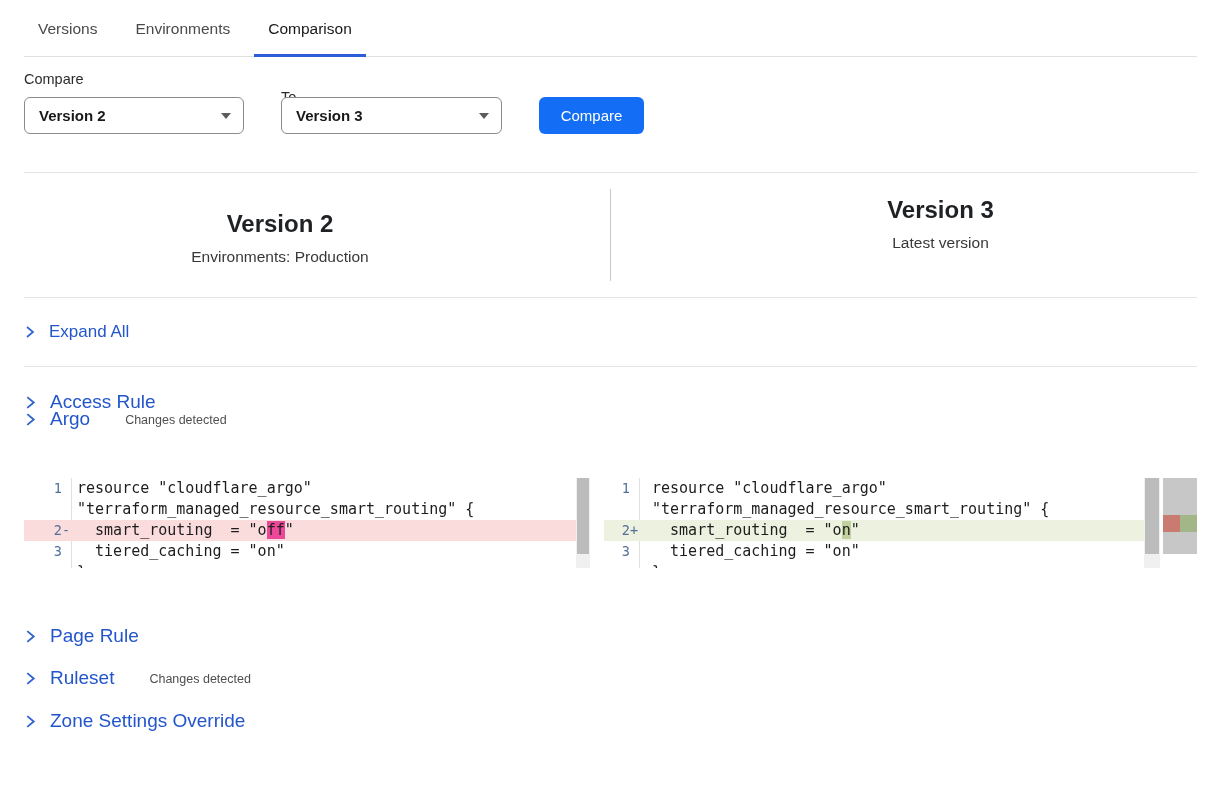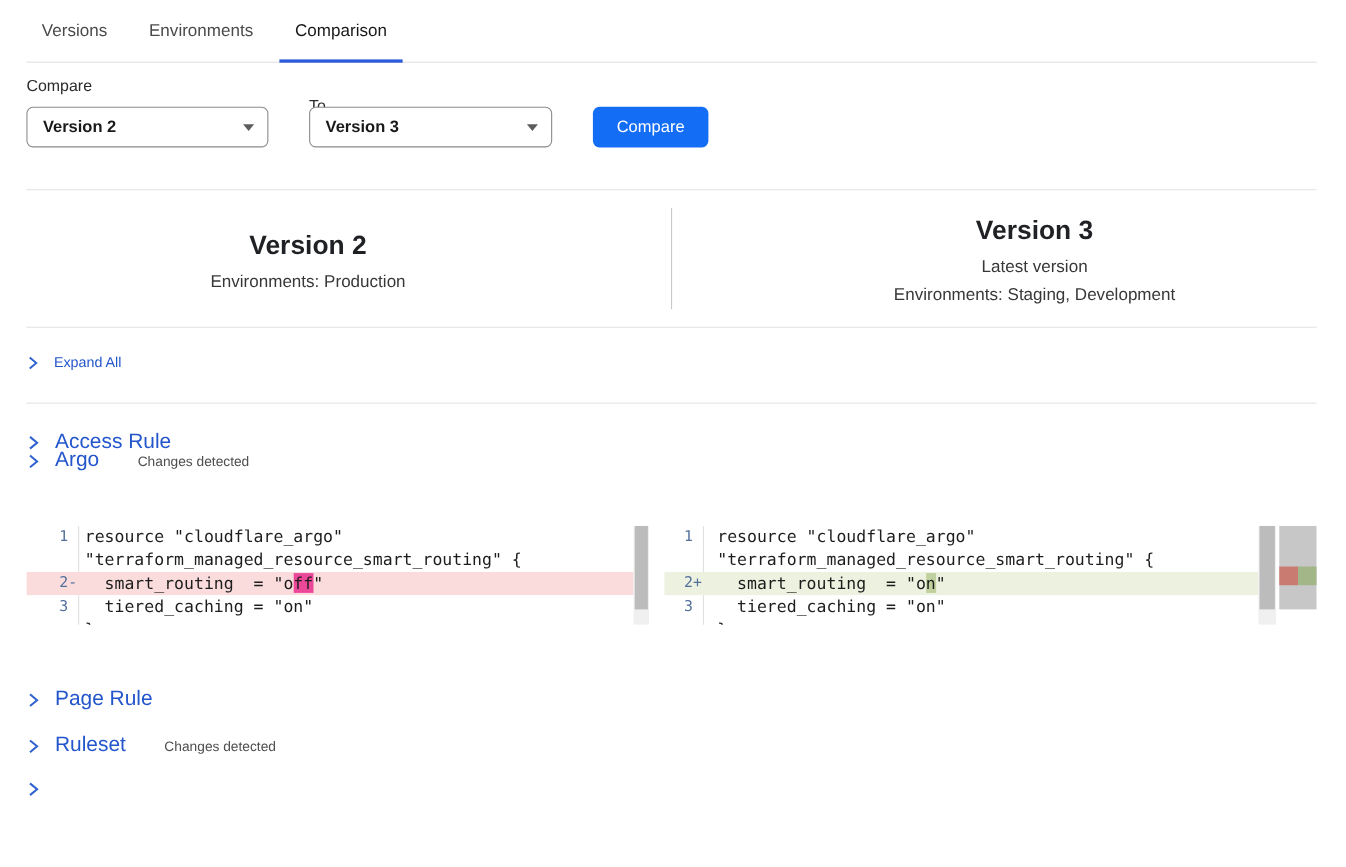--- a/index.html
+++ b/index.html
@@ -35,21 +35,21 @@
   .vh-col { position:absolute; text-align:center; }
   .vh-left { left:0; top:36px; width:512px; }
   .vh-right { right:0; top:22px; width:513px; }
   .vh-title { font-size:24px; font-weight:700; color:#1f2124; line-height:30px; margin-bottom:5px; }
   .vh-sub { font-size:15.5px; color:#383838; line-height:26px; }
   .vh-rule { position:absolute; left:586px; top:16px; width:1px; height:92px; background:#c9c9c9; }
 
   
   .row-link { position:absolute; left:24px; display:flex; align-items:center; gap:13px; color:#2355cb; cursor:pointer; }
   .row-link .chev { display:flex; align-items:center; color:#2f62cf; }
-  #expand-all { top:322px; font-size:13px; }
+  #expand-all { top:322px; font-size:17px; }
   .section { font-size:19px; }
   #sec-access { top:391px; }
   #sec-argo { top:408px;text-align:center; }
   #sec-managed { top:583px; }
   #sec-pagerule { top:625px; }
   #sec-ruleset { top:667px; }
   #sec-zone { top:710px; }
   .badge { font-size:12.5px; color:#4f4f4f; margin-left:22px; position:relative; top:1px; }
 
   
@@ -103,21 +103,20 @@
 
   <div class="vheaders">
     <div class="vh-col vh-left">
       <div class="vh-title">Version 2</div>
       <div class="vh-sub">Environments: Production</div>
     </div>
     <div class="vh-rule"></div>
     <div class="vh-col vh-right">
       <div class="vh-title">Version 3</div>
       <div class="vh-sub">Latest version</div>
-      <div class="vh-sub">Environments: Staging, Development</div>
     </div>
   </div>
 
   <div class="hr" id="hr2"></div>
 
   <div class="row-link" id="expand-all">
     <span class="chev">
       <svg width="12" height="14" viewBox="0 0 12 14" fill="none">
           <path d="M3 2 L9 7 L3 12" stroke="currentColor" stroke-width="1.7" fill="none"></path>
         </svg>
@@ -224,15 +223,16 @@
     <span>Ruleset</span>
     <span class="badge">Changes detected</span>
   </div>
 
   <div class="row-link section" id="sec-zone">
     <span class="chev">
       <svg width="13" height="15" viewBox="0 0 12 14" fill="none">
           <path d="M3 2 L9 7 L3 12" stroke="currentColor" stroke-width="1.7" fill="none"></path>
         </svg>
     </span>
+    <span>Zone Settings Override</span>
   </div>
 
 </div>
 
 </body></html>

